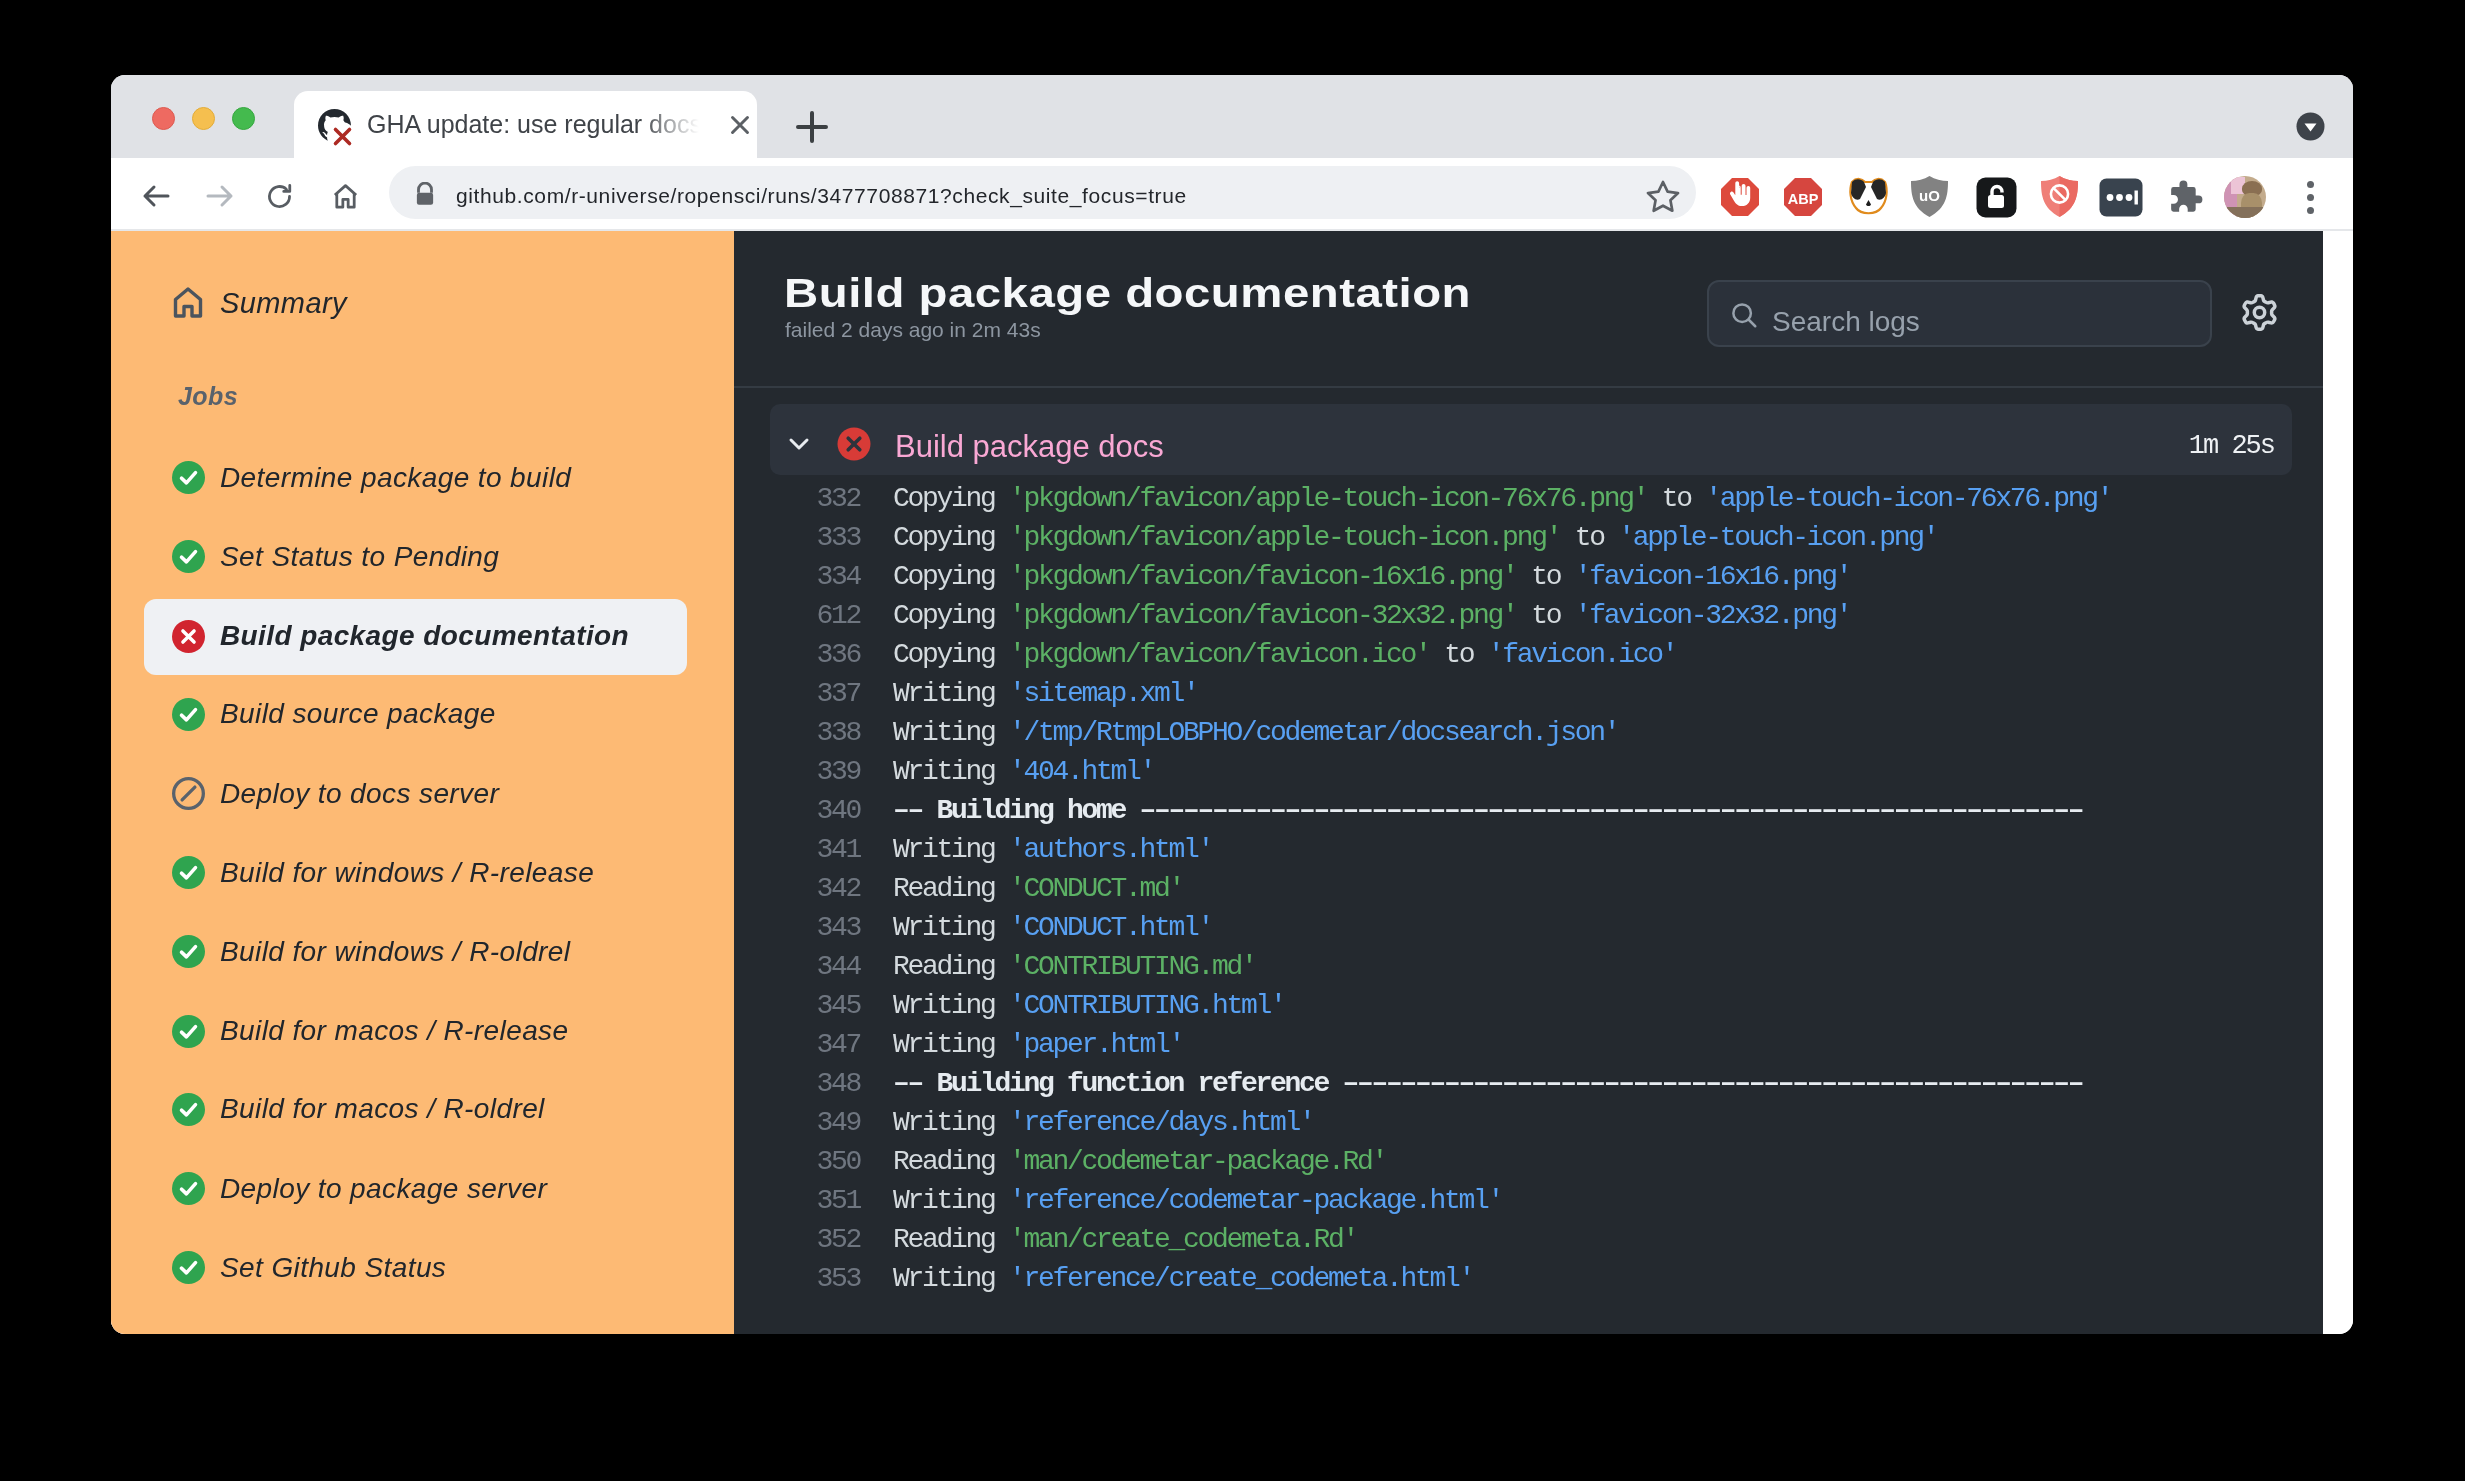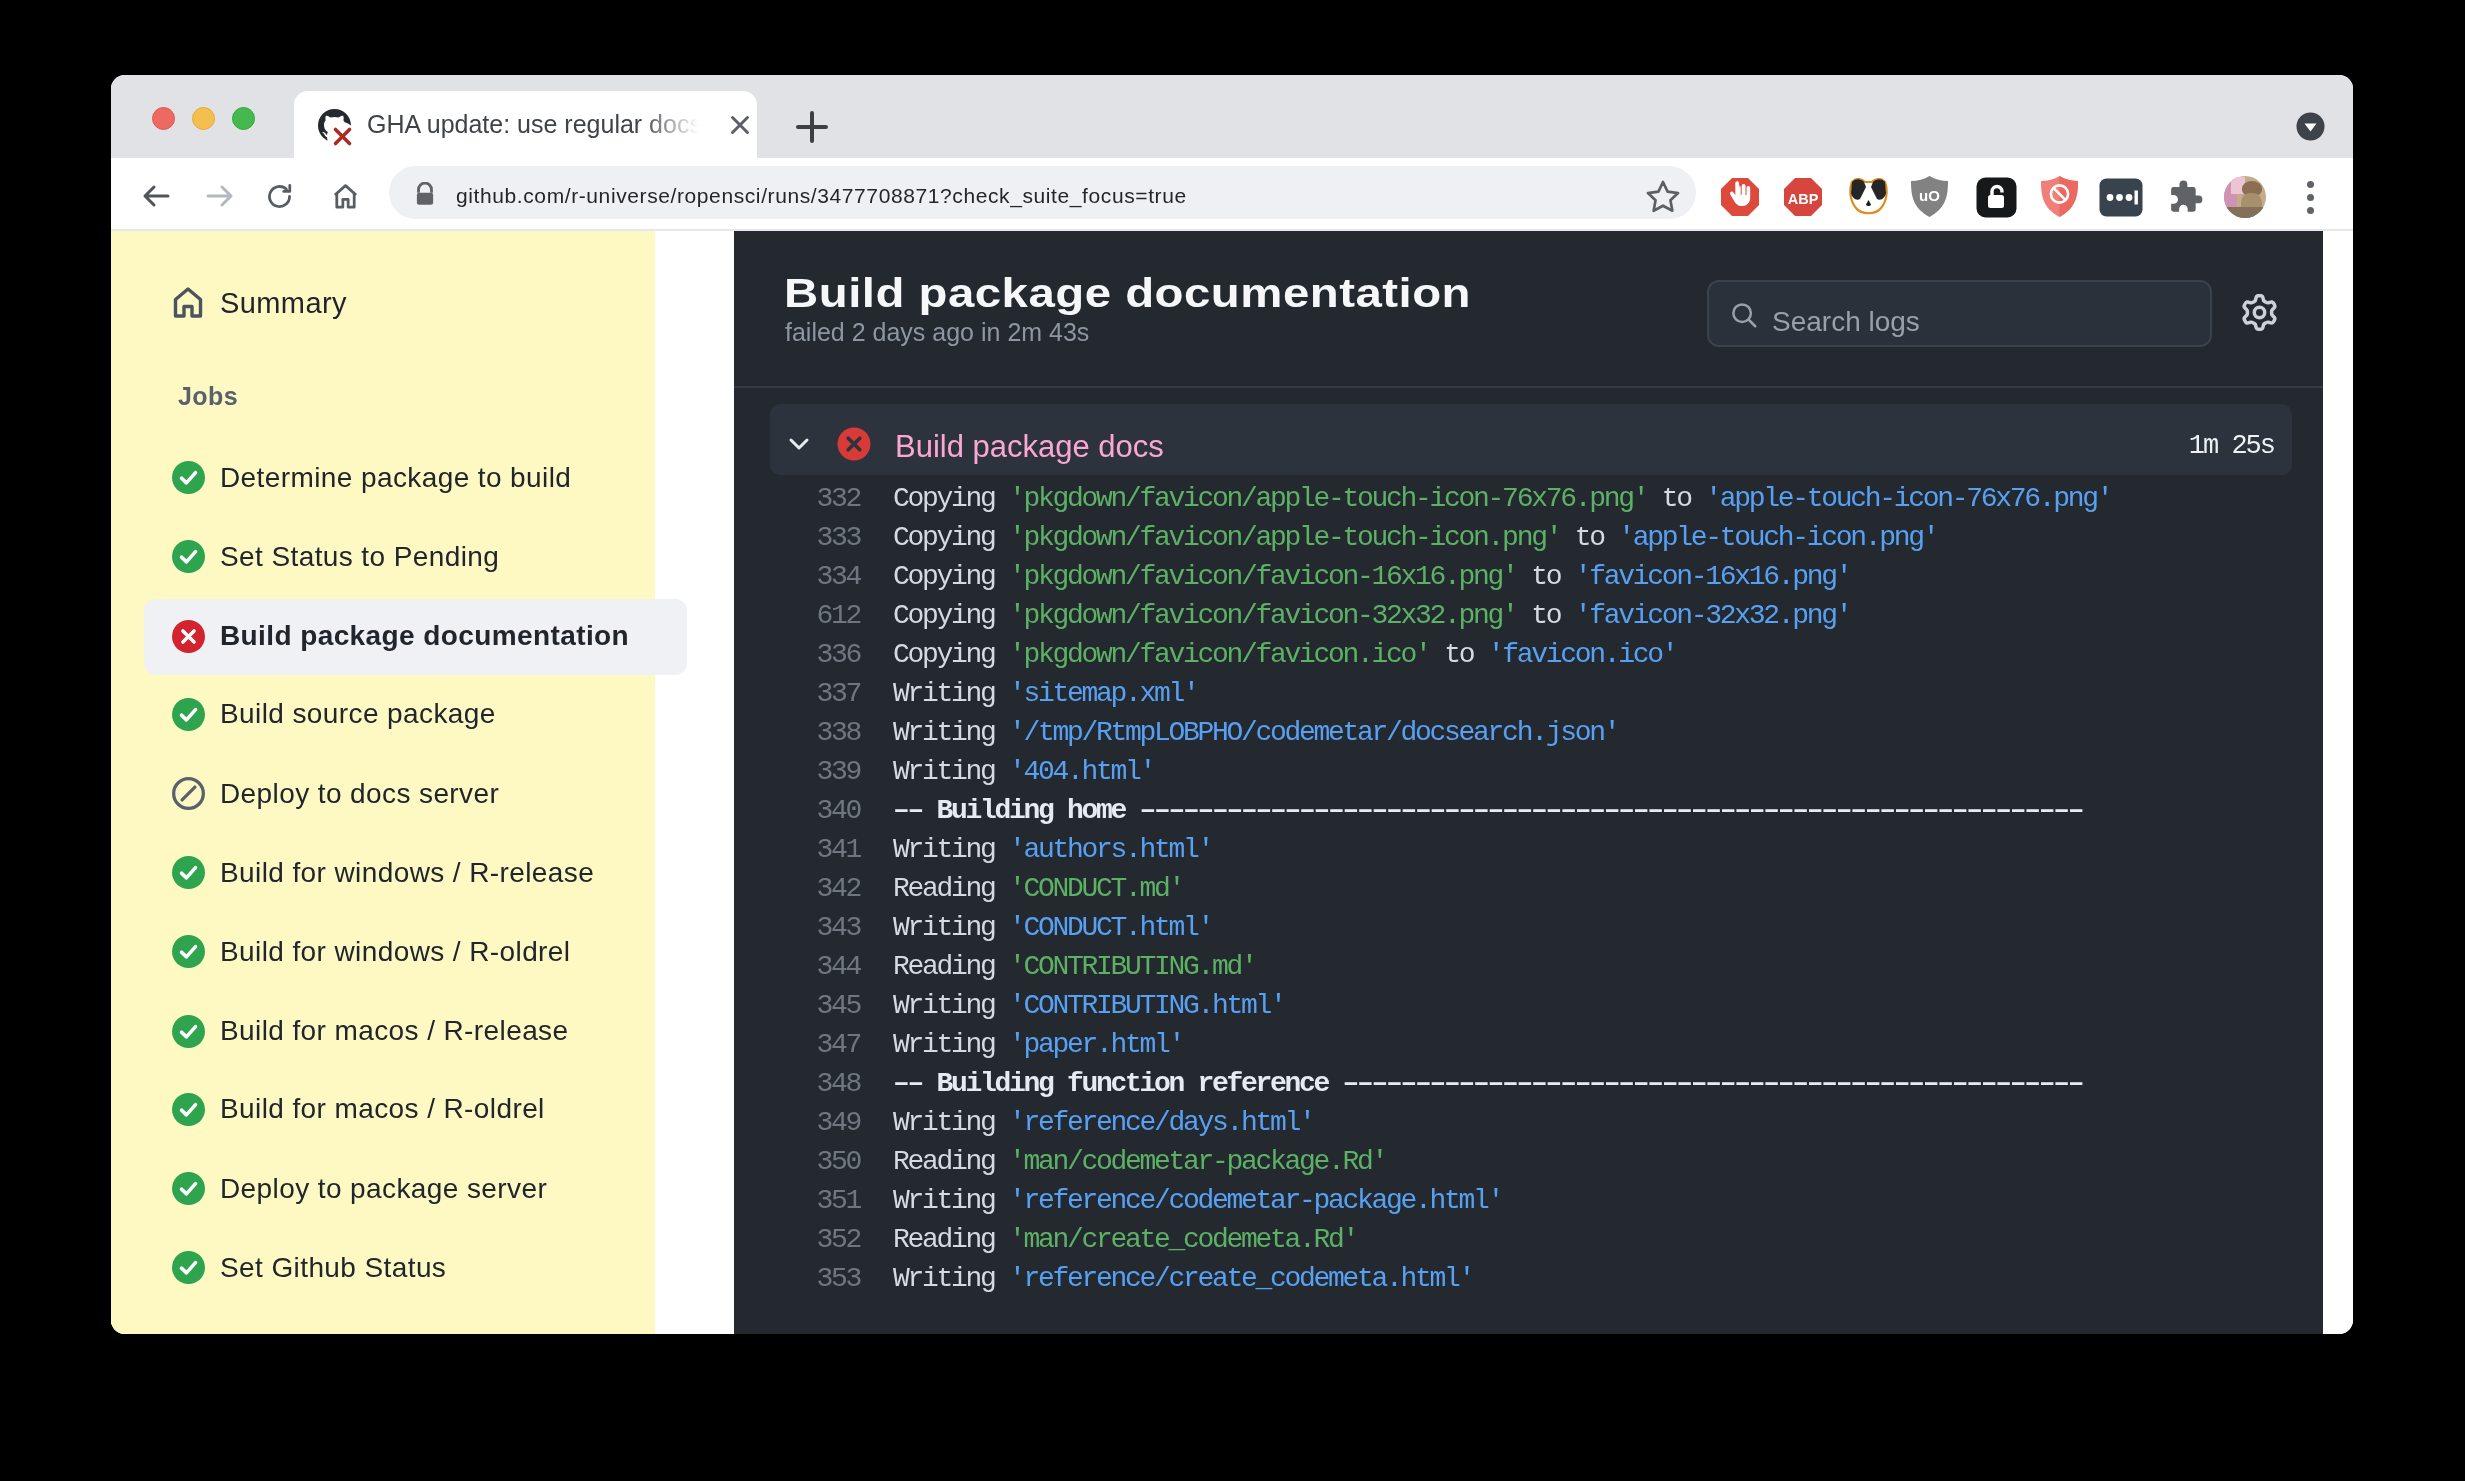--- a/index.html
+++ b/index.html
@@ -24,31 +24,31 @@
 
   
   #toolbar { position:absolute; left:0; top:83px; width:100%; height:73px; background:#fff;
              border-bottom:2px solid #e5e7ea; }
   #pill { position:absolute; left:278px; top:8px; width:1307px; height:53px; border-radius:27px; background:#eef0f3; }
   #url { position:absolute; left:67px; top:3px; height:53px; line-height:53px; font-size:21px;
          letter-spacing:0.6px; color:#23262b; white-space:nowrap; }
 
   
   #content { position:absolute; left:0; top:156px; width:100%; height:1103px; background:#fff; }
-  #sidebar { position:absolute; left:0; top:0; width:544px; height:100%; background:#fef9c3; }
+  #sidebar { position:absolute; left:0; top:0; width:623px; height:100%; background:#fdba74;font-style:italic; }
   #panel   { position:absolute; left:623px; top:0; width:1589px; height:100%; background:#24292f; }
 
   
   .srow { position:absolute; left:109px; font-size:28px; letter-spacing:0.4px; color:#21262c; white-space:nowrap; }
   #selrow { position:absolute; left:33px; top:368px; width:543px; height:76px; border-radius:12px; background:#eff1f4; }
   .cicon { position:absolute; left:61px; width:33px; height:33px; }
 
   
   #ptitle { position:absolute; left:50px; top:40px; font-size:40px; font-weight:bold; color:#f5f7f9; letter-spacing:0.4px; transform:scaleX(1.185); transform-origin:left center; }
-  #psub   { position:absolute; left:51px; top:87px; font-size:25px; color:#8d96a1; }
+  #psub   { position:absolute; left:51px; top:87px; font-size:21px; color:#8d96a1; }
   #search { position:absolute; left:973px; top:49px; width:505px; height:67px; border-radius:12px;
             background:#2b313a; border:2px solid #3a424c; }
   #search span { position:absolute; left:63px; top:8px; line-height:63px; font-size:28px; color:#97a1ac; }
   #pdivider { position:absolute; left:0; top:155px; width:100%; height:2px; background:#343b43; }
   #gbox { position:absolute; left:36px; top:173px; width:1522px; height:71px; border-radius:10px; background:#2d333c; }
   #gtitle { position:absolute; left:125px; top:7px; height:71px; line-height:71px; font-size:31px; font-weight:500; color:#f9a8d4; }
   #gtime { position:absolute; right:18px; top:7px; height:71px; line-height:71px;
            font-family:"Liberation Mono", monospace; font-size:27px; letter-spacing:-2px; color:#eef1f4; }
 
   

